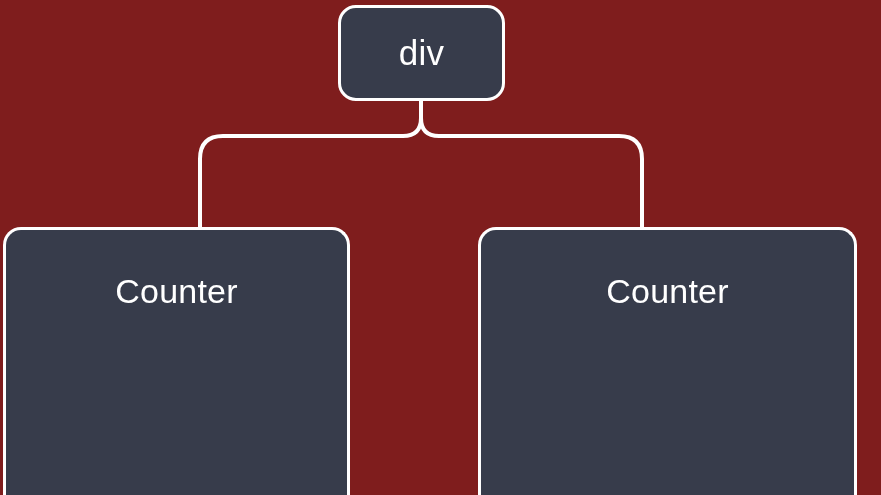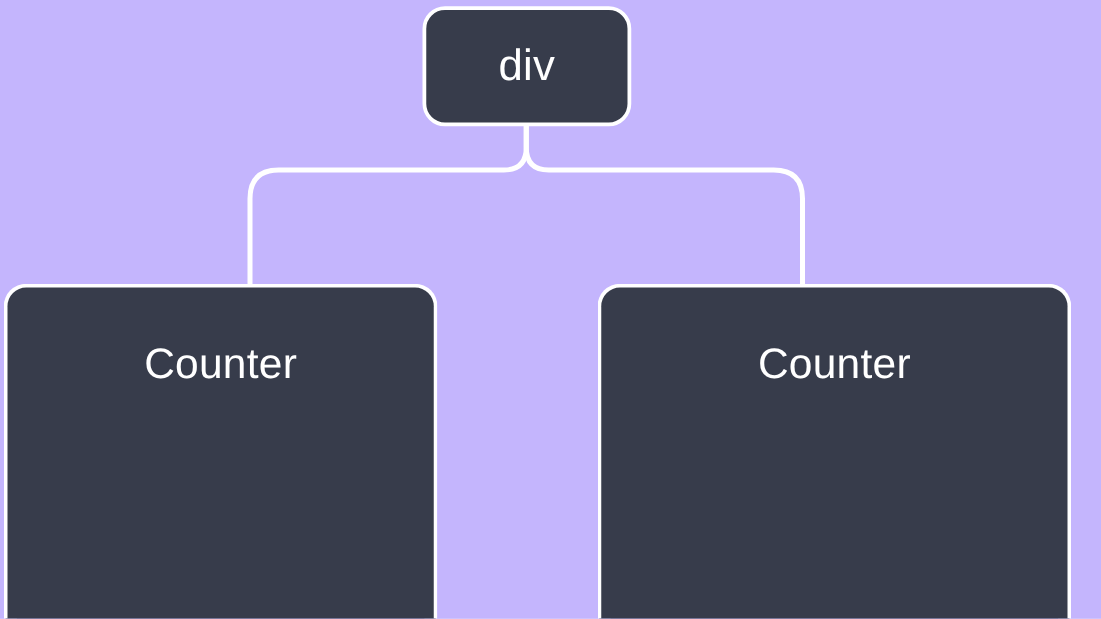--- a/index.html
+++ b/index.html
@@ -9,21 +9,21 @@
   body {
     width: 881px;
     height: 495px;
     overflow: hidden;
     font-family: "Liberation Sans", sans-serif;
   }
   #stage {
     position: relative;
     width: 881px;
     height: 495px;
-    background: #c4b5fd;
+    background: #7f1d1d;
     overflow: hidden;
   }
   .connector-layer {
     position: absolute;
     left: 0;
     top: 0;
     width: 881px;
     height: 495px;
     pointer-events: none;
   }

